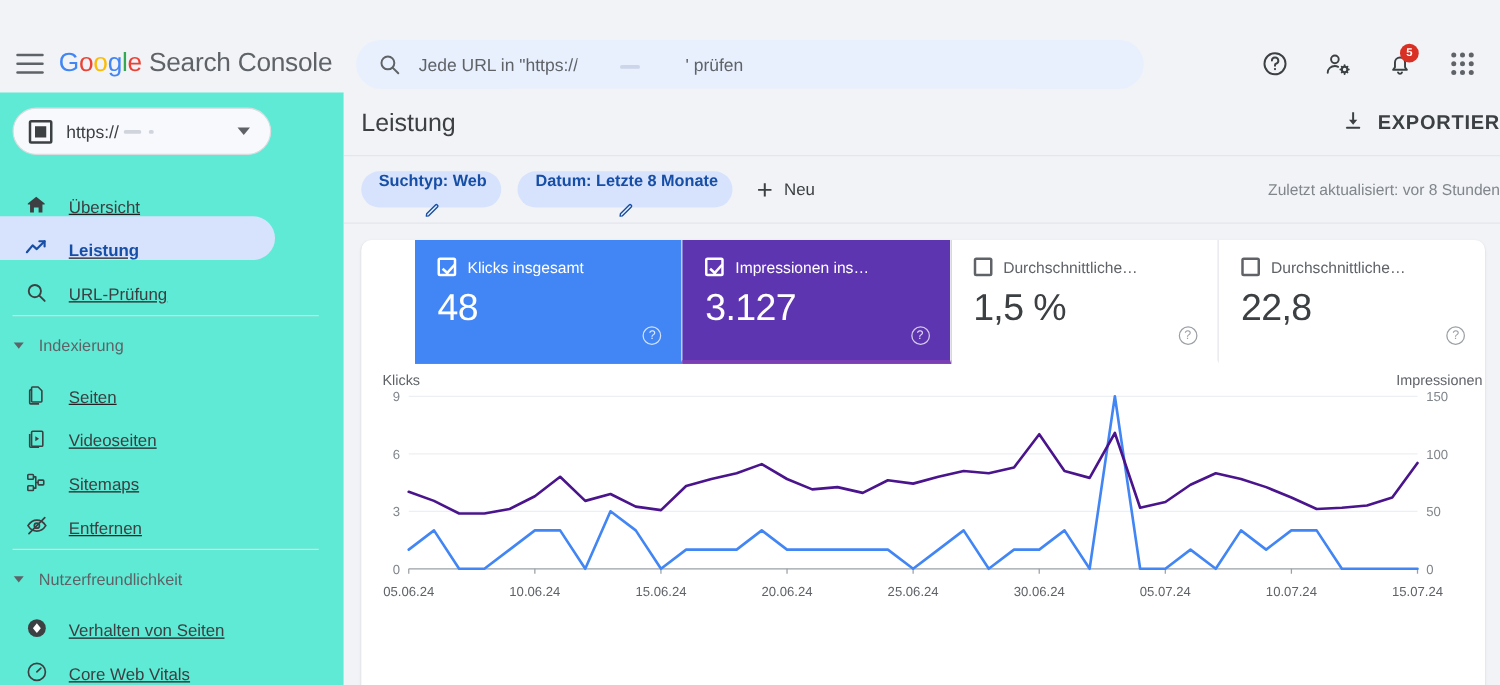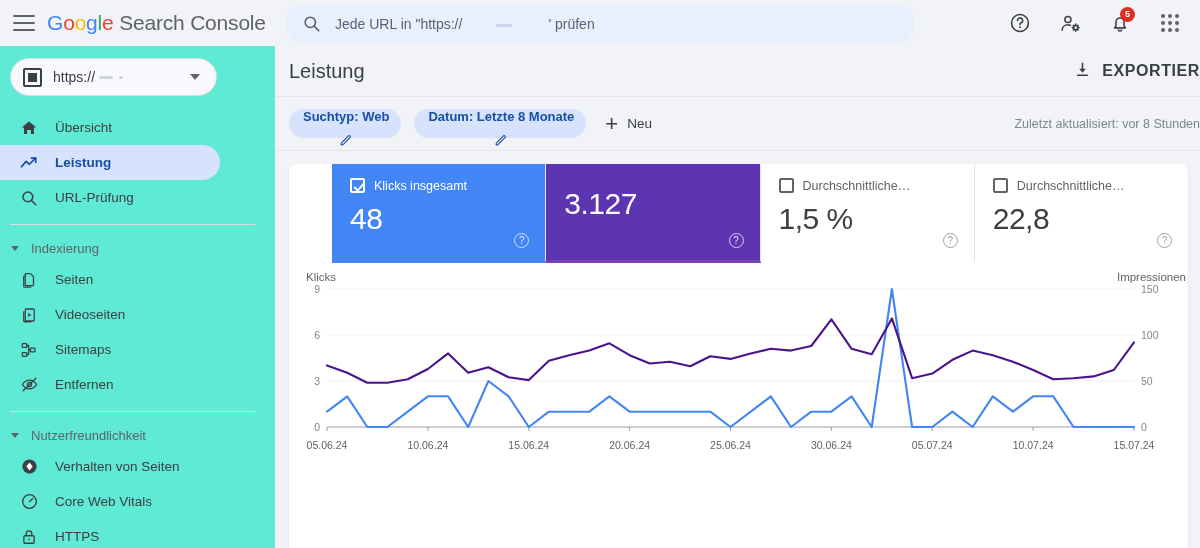--- a/index.html
+++ b/index.html
@@ -3,21 +3,21 @@
 <meta charset="utf-8">
 <style>
   * { box-sizing: border-box; margin: 0; padding: 0; }
   html, body {
     width: 1200px; height: 548px;
     overflow: hidden;
     background: #f1f3f7;
     font-family: "Liberation Sans", sans-serif;
     color: #202124;
   }
-  .app { position: relative; width: 1200px; height: 470px; background: #f1f3f7; }
+  .app { position: relative; width: 1200px; height: 470px; background: #f1f3f7; margin-top: 28px; }
 
   
   .topbar {
     position: absolute; top: 0; left: 0; width: 1200px; height: 46px;
     display: flex; align-items: center; background: #f1f3f7;
   }
   .hamburger {
     width: 22px; height: 16px; margin-left: 13px; margin-right: 12px;
     display: flex; flex-direction: column; justify-content: space-between;
     cursor: pointer;
@@ -98,23 +98,23 @@
     background:#cfd4dd; border-radius:2px;
   }
   .caret-down {
     margin-left: auto; margin-right: 16px;
     width: 0; height: 0; border-left: 5px solid transparent;
     border-right: 5px solid transparent; border-top: 6px solid #5f6368;
   }
 
   .navlist { margin-top: 14px; }
   .navitem {
-    height: 35px; display: flex; align-items: center;
+    height: 35px; display: flex; align-items: flex-end;
     border-radius: 0 18px 18px 0; margin-right: 55px;
-    cursor: pointer; position: relative;
+    cursor: pointer; position: relative; text-decoration: underline;
   }
   .navitem.active { background: #d7e3fc; }
   .navitem.active .nav-label { color: #174ea6; font-weight: bold; }
   .nav-ic {
     width: 24px; margin-left: 17px; margin-right: 14px;
     display: flex; align-items: center; justify-content: center;
   }
   .nav-label { font-size: 13.5px; color: #3c4043; white-space: nowrap; }
 
   .nav-div { height: 1px; background: #dadce0; margin: 9px 20px 9px 10px; }
@@ -473,20 +473,24 @@
         <div class="metric sel-blue">
           <div class="metric-top">
             <span class="cbox checked"></span>
             <span class="metric-name">Klicks insgesamt</span>
           </div>
           <div class="metric-val">48</div>
           <div class="qmark">?</div>
         </div>
 
         <div class="metric sel-purple">
+          <div class="metric-top">
+            <span class="cbox checked"></span>
+            <span class="metric-name">Impressionen ins…</span>
+          </div>
           <div class="metric-val">3.127</div>
           <div class="qmark">?</div>
         </div>
 
         <div class="metric">
           <div class="metric-top">
             <span class="cbox"></span>
             <span class="metric-name">Durchschnittliche…</span>
           </div>
           <div class="metric-val">1,5 %</div>

